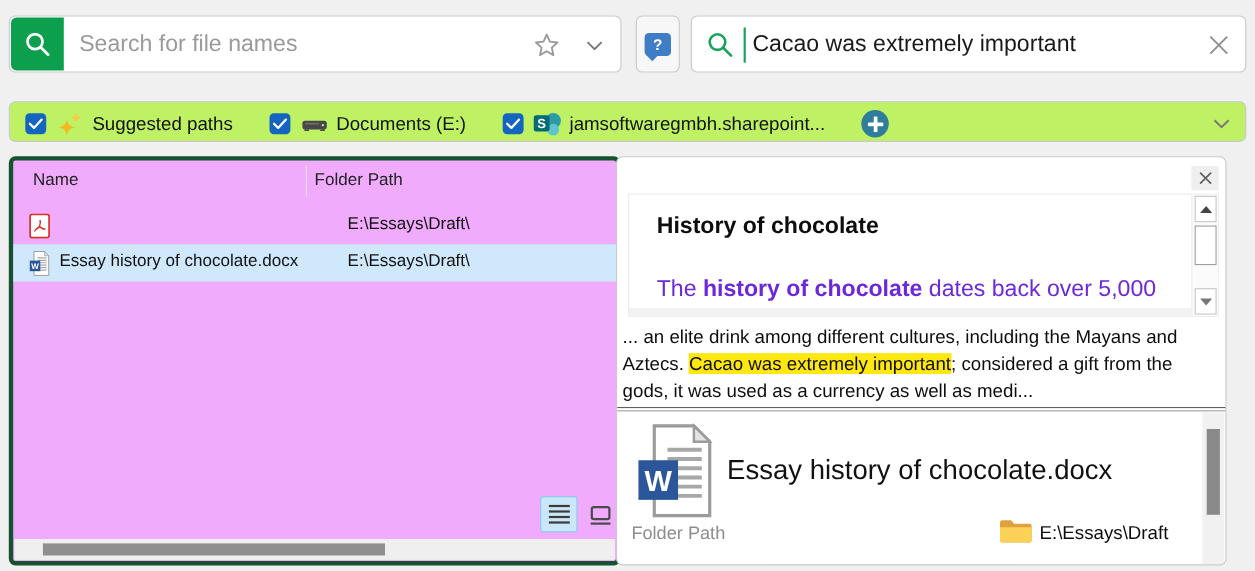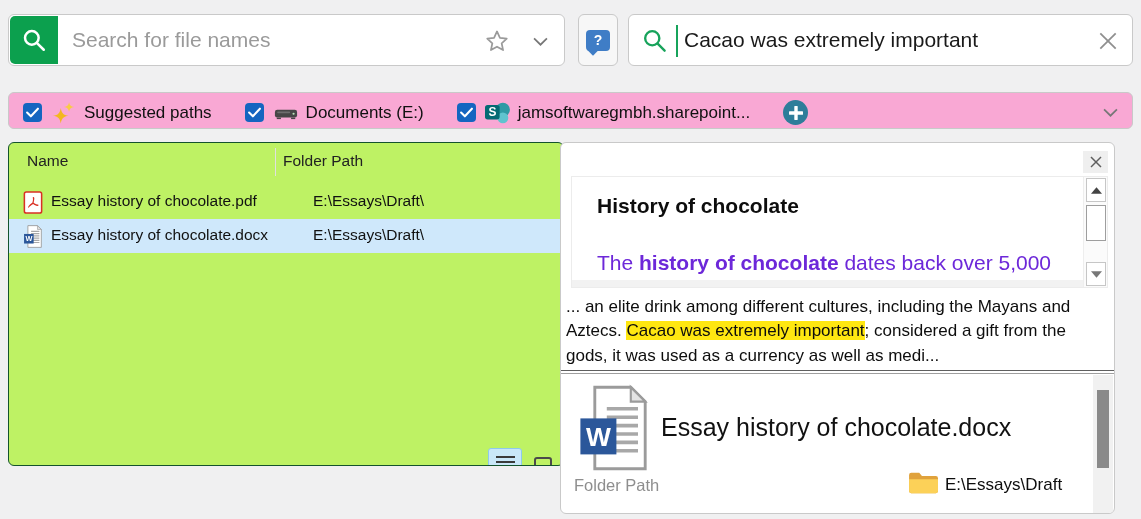--- a/index.html
+++ b/index.html
@@ -32,33 +32,33 @@
   #help-btn { position:absolute; left:578px; top:14px; width:40px; height:52px;
     background:#f7f7f7; border:1px solid #c9c9c9; border-radius:6px;
     display:flex; align-items:center; justify-content:center; cursor:pointer; }
   .bubble { position:relative; width:24px; height:21px; background:#3f7dc6;
     border-radius:4px; color:#fff; font-size:14px; font-weight:bold;
     display:flex; align-items:center; justify-content:center; }
   .bubble::after { content:""; position:absolute; left:3px; bottom:-3px;
     width:8px; height:8px; background:#3f7dc6; transform:rotate(45deg); }
   
   #filterbar { position:absolute; left:8px; top:92px; width:1125px; height:37px;
-    background:#f9a8d4; border:1px solid #c9c9c9; border-radius:6px;
+    background:#bef264; border:1px solid #c9c9c9; border-radius:6px;
     display:flex; align-items:center; padding:4px 40px 0 14px; }
   .filter-group { display:flex; align-items:center; margin-right:33px; cursor:pointer; }
   .checkbox { width:19px; height:19px; background:#1465c0; border-radius:4px;
     display:flex; align-items:center; justify-content:center; margin-right:9px; }
   .f-ic { width:26px; height:24px; margin-right:7px; }
   .filter-label { font-size:17px; color:#111; white-space:nowrap; }
   .plus-btn { width:25px; height:25px; border-radius:50%; background:#2e7d9a;
     display:flex; align-items:center; justify-content:center; cursor:pointer; }
   #filter-chevron { position:absolute; right:14px; top:15px; width:15px; height:9px; cursor:pointer; }
   
-  #left-panel { position:absolute; left:8px; top:142px; width:556px; height:324px;
-    background:#bef264; border:1px solid #14532d; border-radius:6px; overflow:hidden; }
+  #left-panel { position:absolute; left:8px; top:142px; width:556px; height:372px;
+    background:#f0abfc; border:4px solid #14532d; border-radius:6px; overflow:hidden; }
   .col-head { position:absolute; top:0; height:36px; line-height:36px;
     font-size:15.5px; color:#222; cursor:pointer; }
   #col-name { left:18px; }
   #col-path { left:274px; }
   .head-div { position:absolute; left:266px; top:5px; width:1px; height:28px; background:#e0e0e0; }
   .row { position:absolute; left:0; width:100%; height:34px; cursor:pointer; }
   .row.selected { background:#cfe8fb; }
   .row .file-ic { position:absolute; left:14px; top:6px; width:20px; height:23px; }
   .row .fname { position:absolute; left:42px; top:7px; font-size:15.5px; color:#111; }
   .row .fpath { position:absolute; left:280px; top:7px; font-size:15.5px; color:#111;margin-left:24px; }
@@ -205,21 +205,20 @@
   <div id="left-panel">
     <div class="col-head" id="col-name">Name</div>
     <div class="head-div"></div>
     <div class="col-head" id="col-path">Folder Path</div>
 
     <div class="row" style="top:42px;">
       <svg class="file-ic" viewBox="0 0 20 24">
         <rect x="1" y="1" width="18" height="22" rx="2" fill="#fff" stroke="#d93025" stroke-width="1.6"></rect>
         <path d="M5 16.5 C5.5 14.8 8 12.9 9.3 12.2 C9.9 10.4 10.2 8.4 9.8 7.2 C9.5 6.2 11 5.9 11.3 7 C11.6 8.3 11 10.6 10.6 12 C11.6 13.2 13.4 14.2 14.9 14 C16.2 13.9 16 15.5 14.7 15.6 C13.2 15.7 11.4 14.7 10.2 13.6 C8.6 14.4 6.3 16.2 5.9 17 C5.3 18 4.7 17.4 5 16.5 Z" fill="#d93025"></path>
       </svg>
-      <span class="fname">Essay history of chocolate.pdf</span>
       <span class="fpath">E:\Essays\Draft\</span>
     </div>
 
     <div class="row selected" style="top:76px;">
       <svg class="file-ic" viewBox="0 0 30 36">
         <path d="M7 1 H22 L28 7 V35 H7 Z" fill="#fff" stroke="#9b9b9b" stroke-width="1.4"></path>
         <path d="M22 1 L28 7 H22 Z" fill="#e3e3e3" stroke="#9b9b9b" stroke-width="1"></path>
         <g stroke="#a8a8a8" stroke-width="1.7">
           <line x1="12" y1="10" x2="25" y2="10"></line>
             <line x1="12" y1="13.5" x2="25" y2="13.5"></line>

